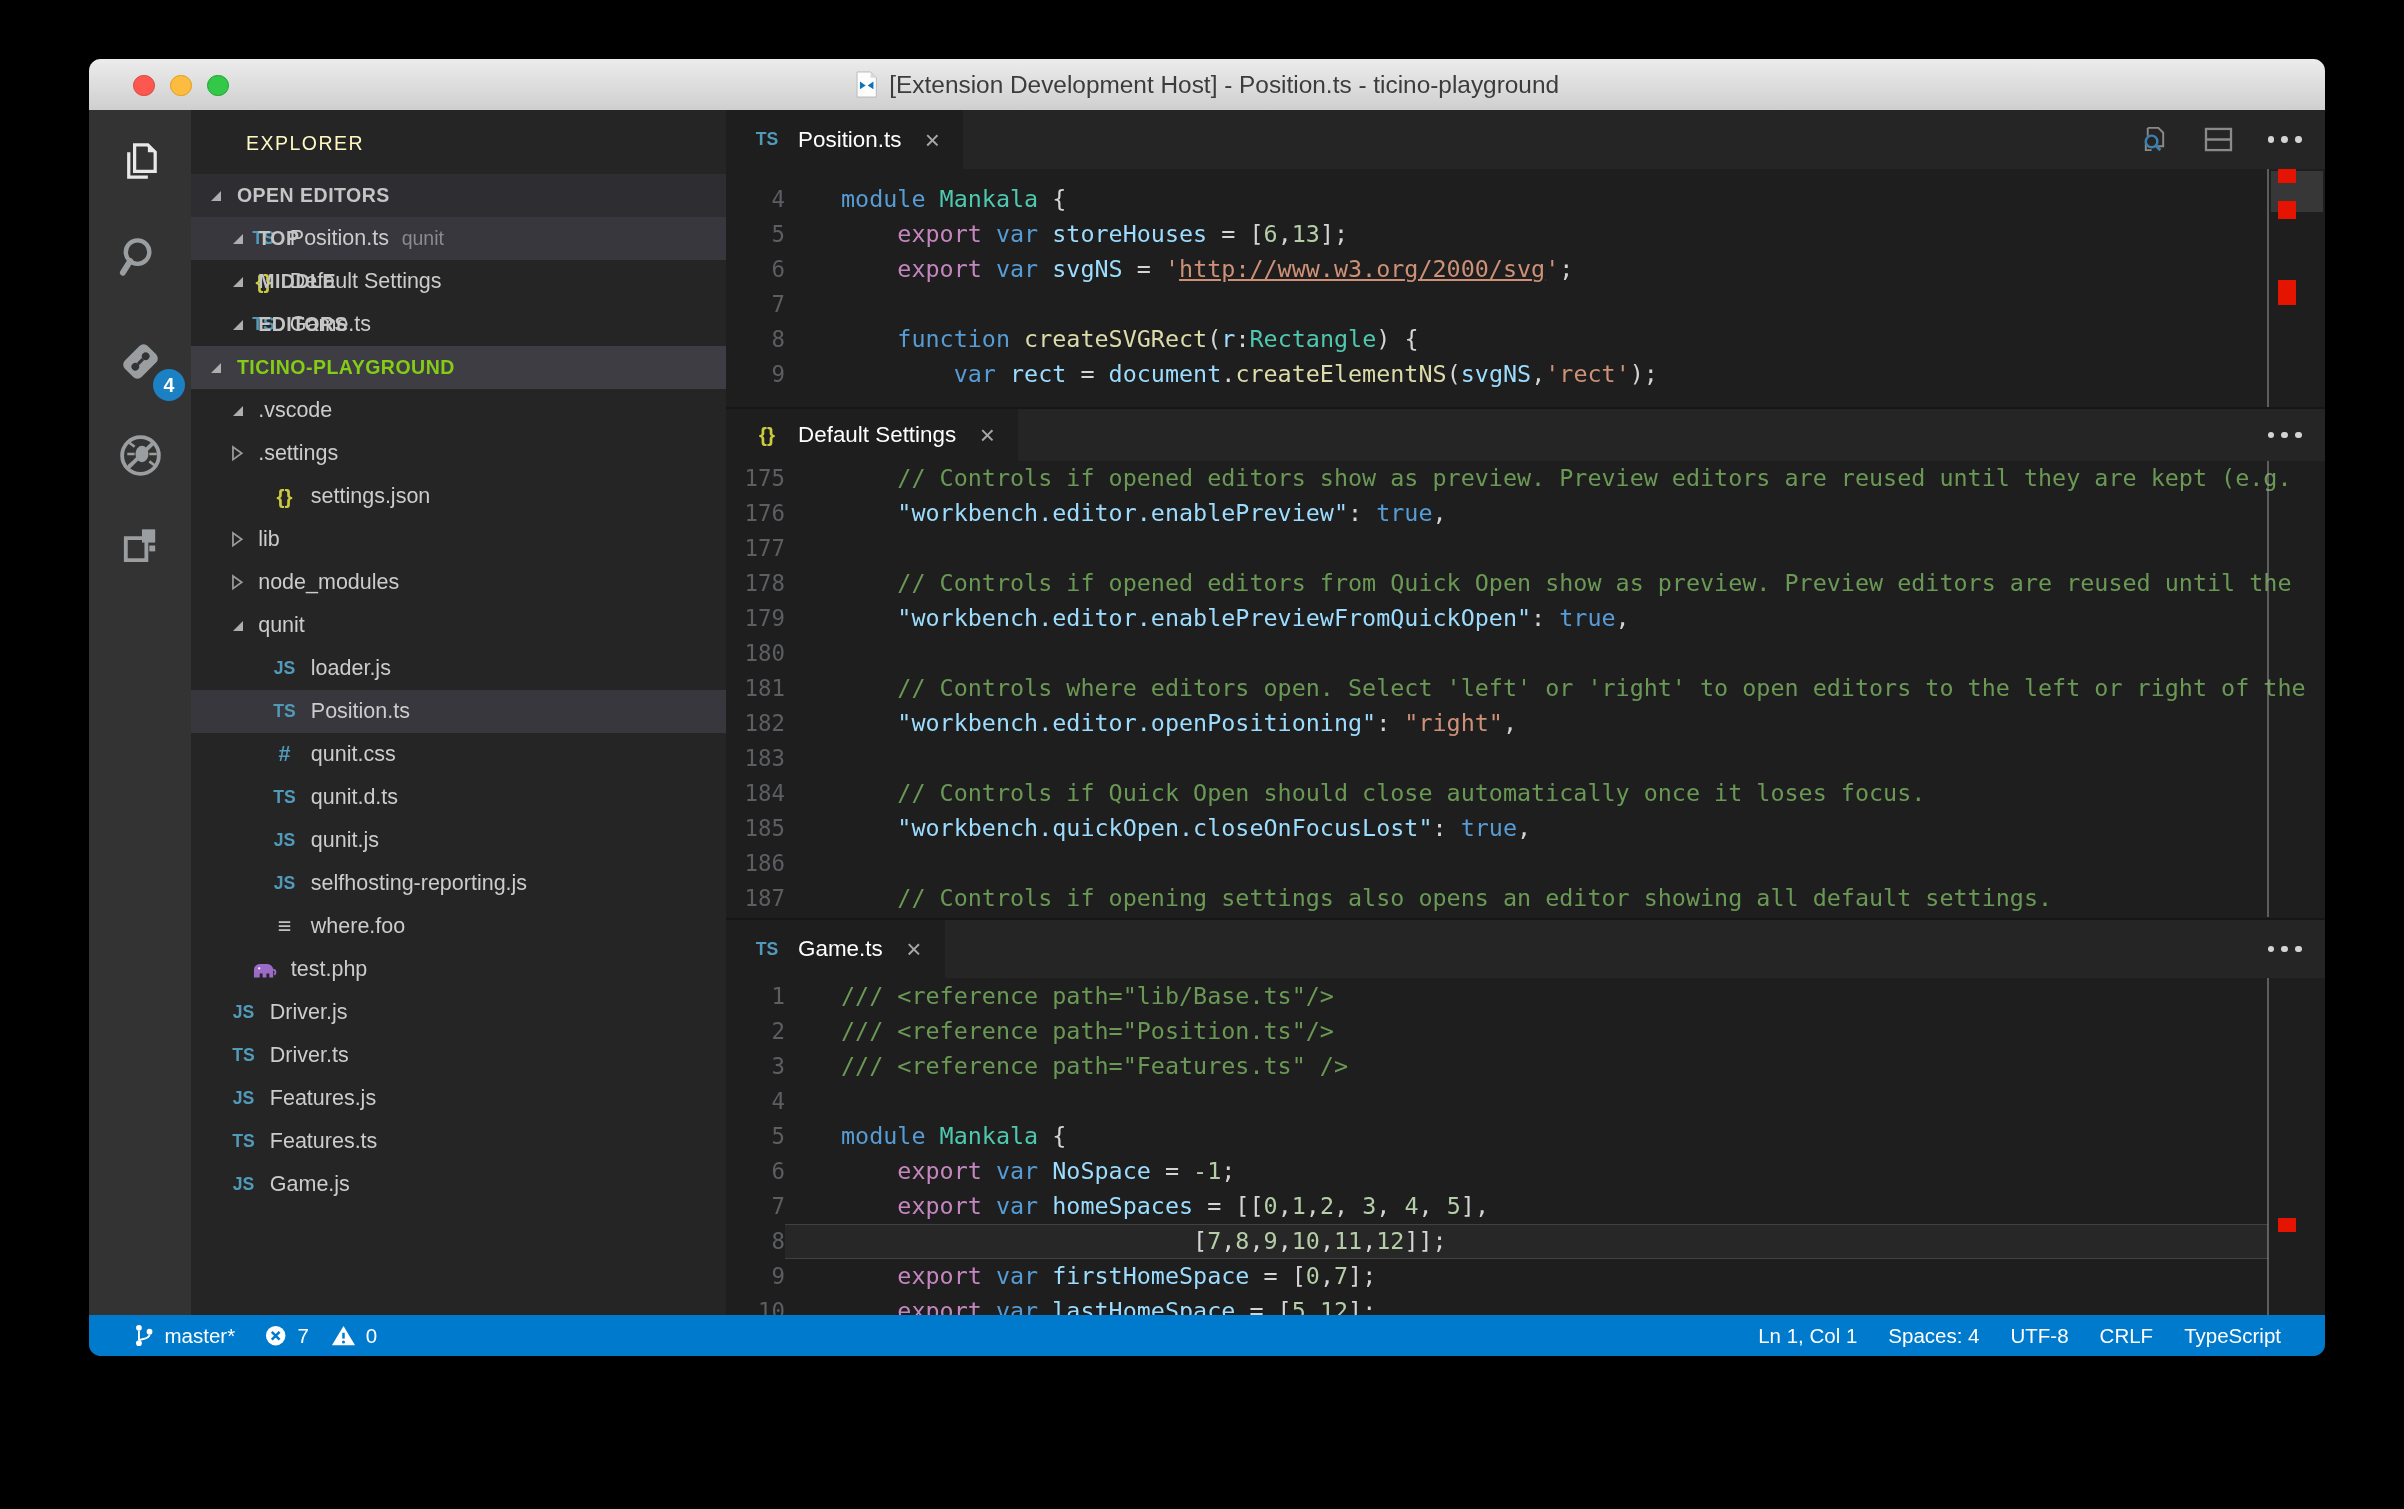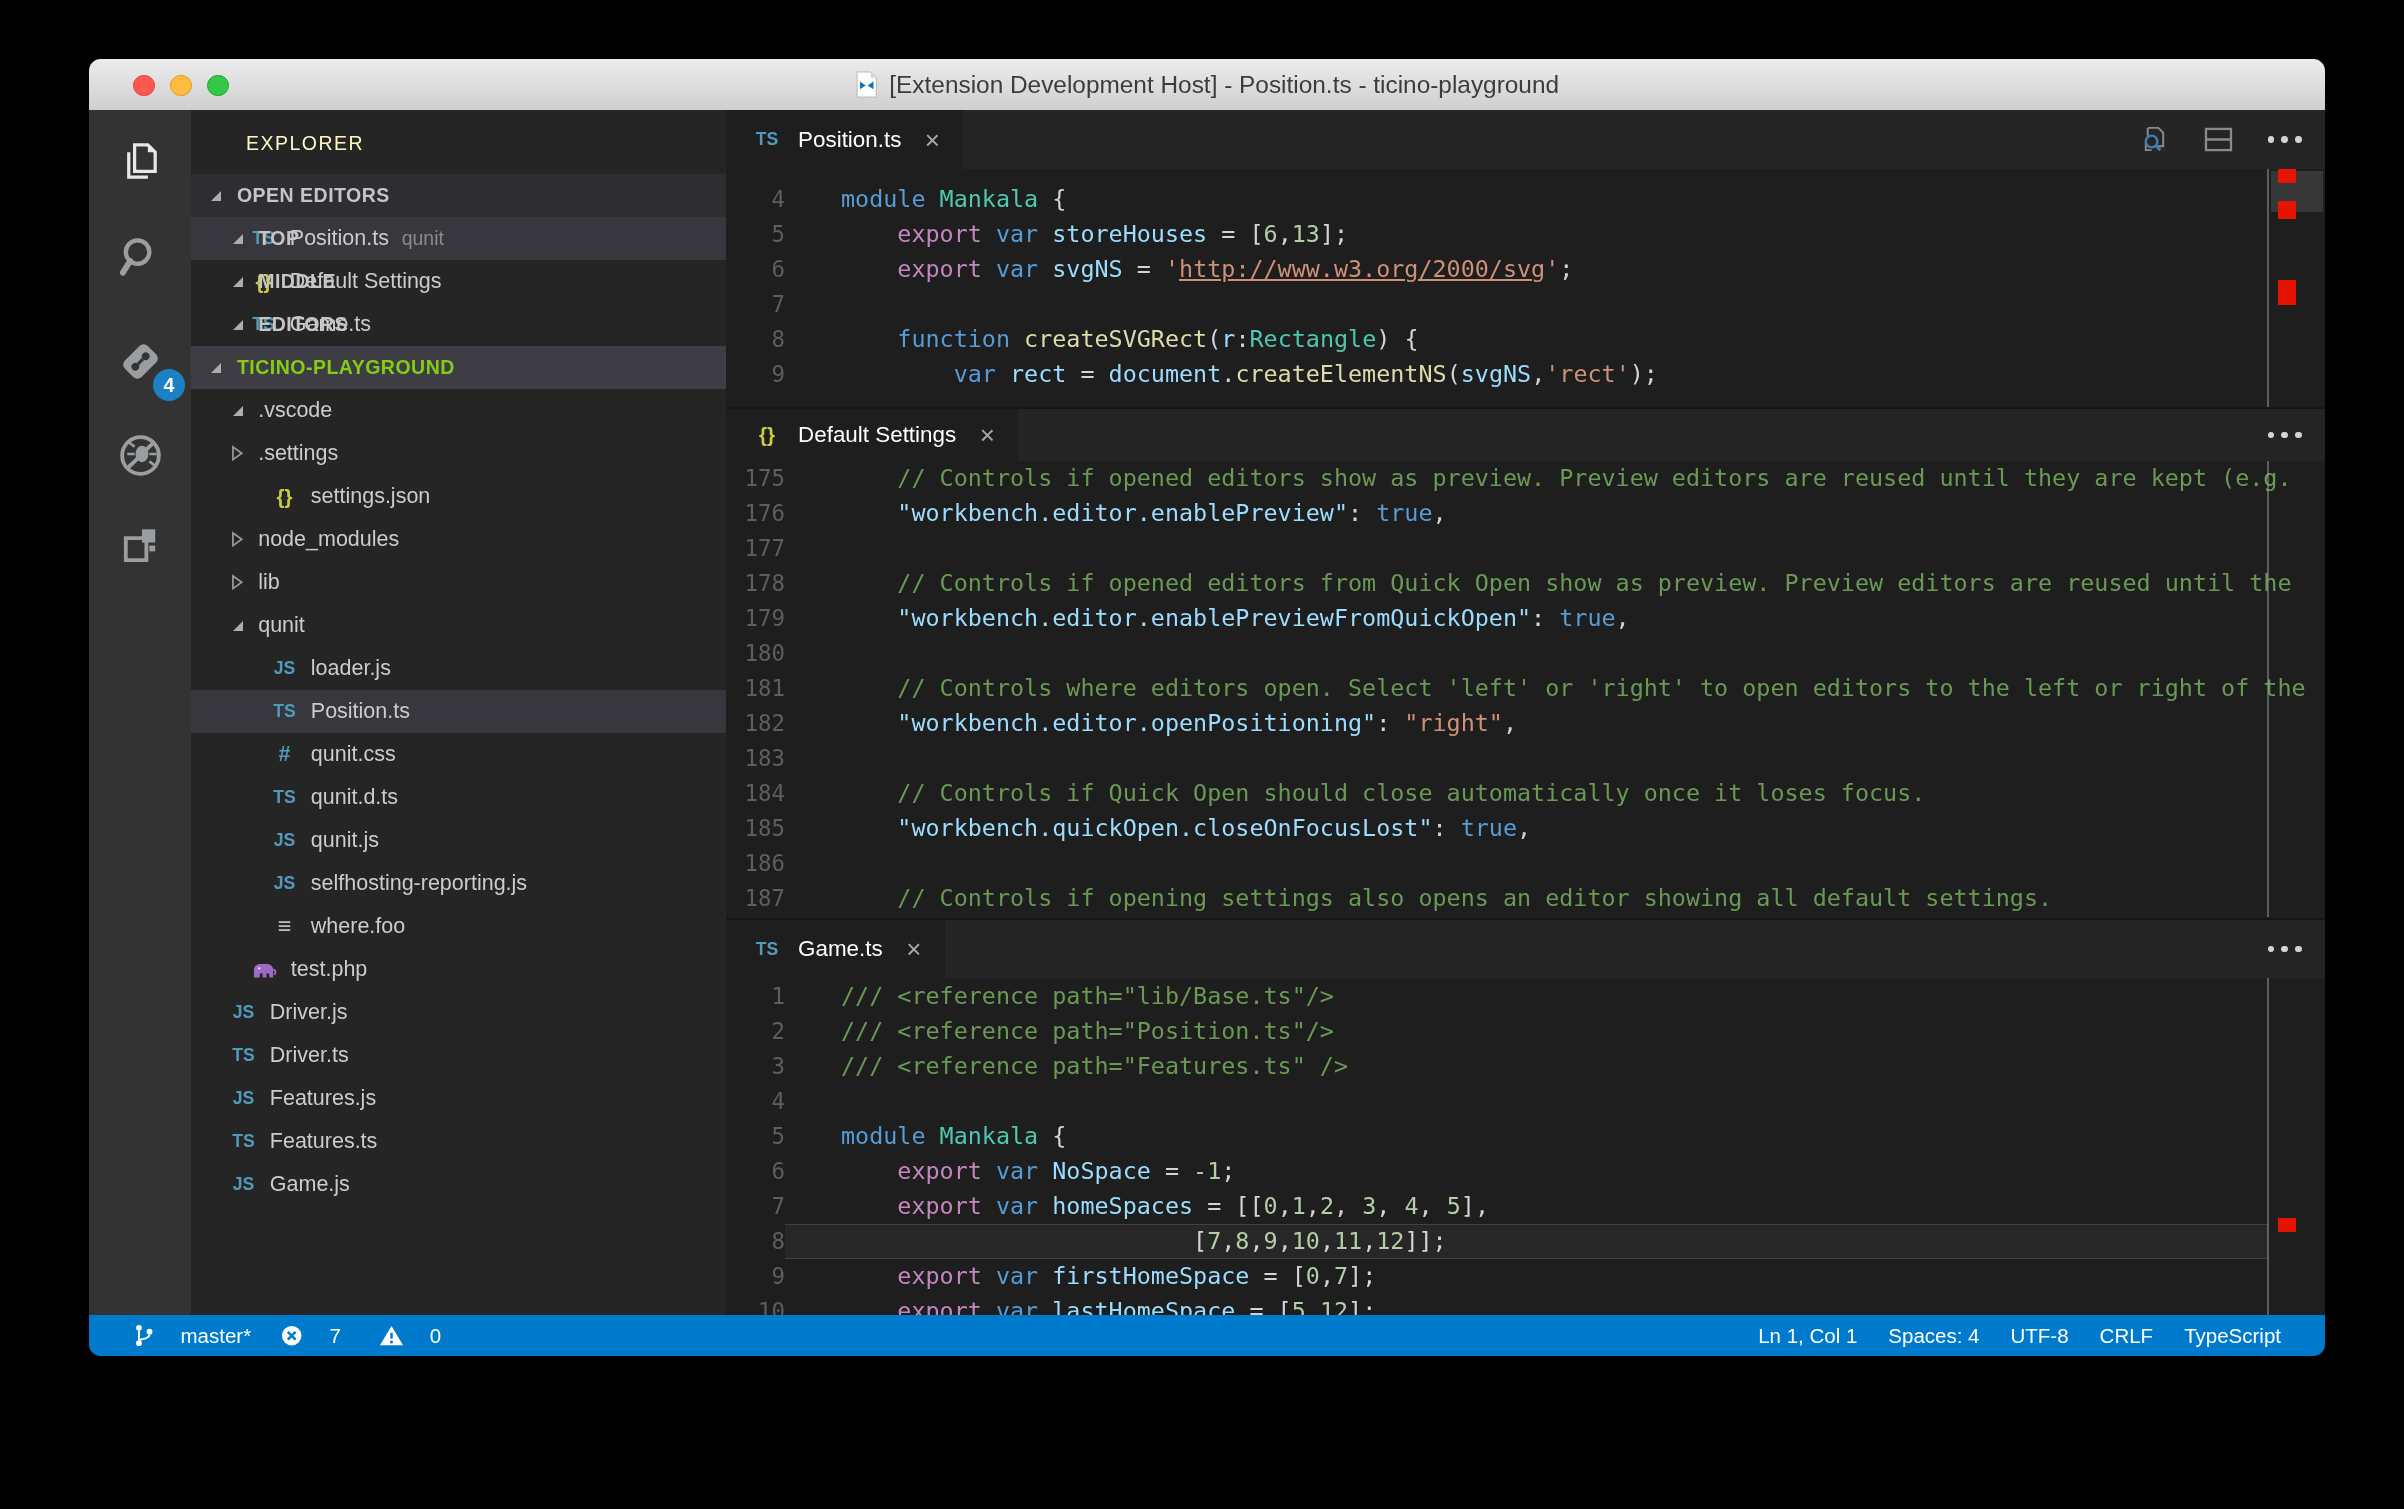--- a/index.html
+++ b/index.html
@@ -73,21 +73,21 @@
   .t-nu{color:#B5CEA8}.t-co{color:#6A9955}.t-ky{color:#9CDCFE}.t-pl{color:#D4D4D4}
   .ovline{position:absolute;right:56px;width:2px;background:rgba(170,170,170,.45);}
   #g1 .ovline{top:59px;height:238px;}
   #g2 .ovline{top:54px;height:456px;}
   #g3 .ovline{top:60px;height:337px;}
   .slider{position:absolute;right:2px;width:52px;background:rgba(121,121,121,.28);}
   .mark{position:absolute;right:29px;width:18.5px;background:#e51400;}
   
   .statusbar{position:absolute;bottom:0;left:0;right:0;height:41px;background:#007ACC;color:#fff;
              display:flex;align-items:center;font-size:20.5px;padding:0 44px;box-sizing:border-box;}
-  .sb-item{display:flex;align-items:center;gap:26px;margin-right:29px;justify-content:flex-end;}
+  .sb-item{display:flex;align-items:center;gap:10px;margin-right:29px;justify-content:flex-end;}
   .sb-right{margin-left:auto;display:flex;gap:31px;}
   svg{display:block;}
 </style>
 </head>
 <body>
 
 <div class="window">
 
   <div class="titlebar">
     <div class="lights">
@@ -222,29 +222,29 @@
               <span class="braces-ic">{}</span>
             </span>
             <span>settings.json</span>
           </div>
           <div class="srow folder" style="padding-left: 35px;">
             <span class="tw collapsed">
               <svg width="12.7" height="16.6" viewBox="0 0 13 17">
                 <path d="M2 2 L11 8.5 L2 15 Z" fill="none" stroke="#9a9a9a" stroke-width="1.8"></path>
               </svg>
             </span>
-            <span>node_modules</span>
+            <span>lib</span>
           </div>
           <div class="srow folder" style="padding-left: 35px;">
             <span class="tw collapsed">
               <svg width="12.7" height="16.6" viewBox="0 0 13 17">
                 <path d="M2 2 L11 8.5 L2 15 Z" fill="none" stroke="#9a9a9a" stroke-width="1.8"></path>
               </svg>
             </span>
-            <span>lib</span>
+            <span>node_modules</span>
           </div>
           <div class="srow folder" style="padding-left: 35px;">
             <span class="tw expanded">
               <i></i>
             </span>
             <span>qunit</span>
           </div>
           <div class="srow file" style="padding-left: 76px;">
             <span class="ficon">
               <span class="badge-txt">JS</span>

